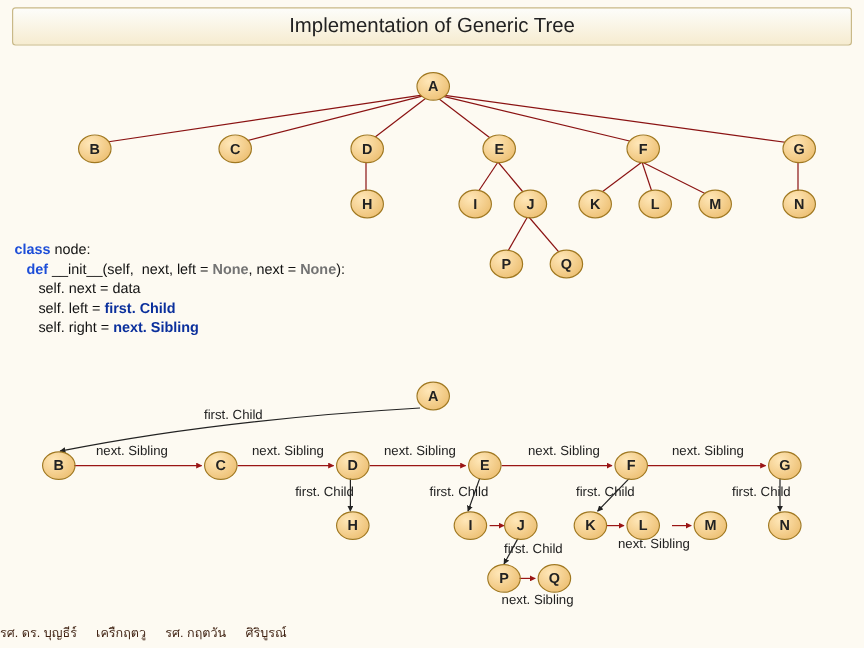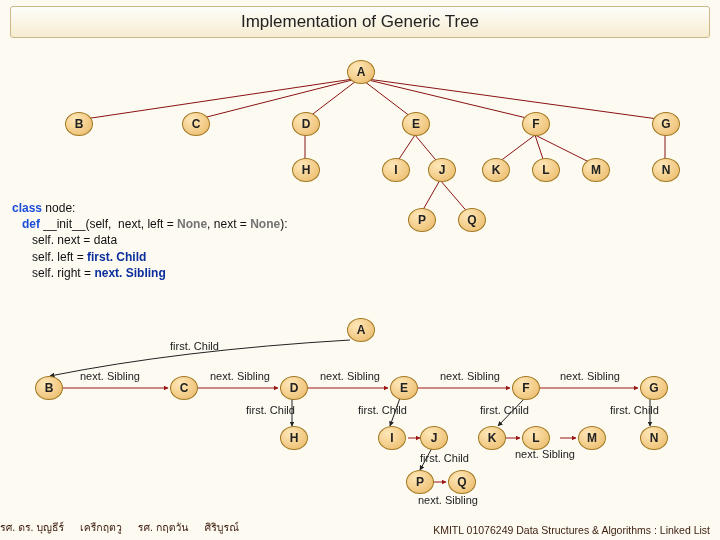--- a/index.html
+++ b/index.html
@@ -191,14 +191,13 @@
 <div class="elabel" style="left:420px; top:452px;">first. Child</div>
 <div class="elabel" style="left:418px; top:494px;">next. Sibling</div>
 
 <div class="footer">
   <div class="auth">
     <span>รศ. ดร. บุญธีร์</span>
     <span>เครืกฤตวู</span>
     <span>รศ. กฤตวัน</span>
     <span>ศิริบูรณ์</span>
   </div>
-  <div>KMITL   01076249 Data Structures &amp; Algorithms : Linked List</div>
 </div>
 
 </body></html>

